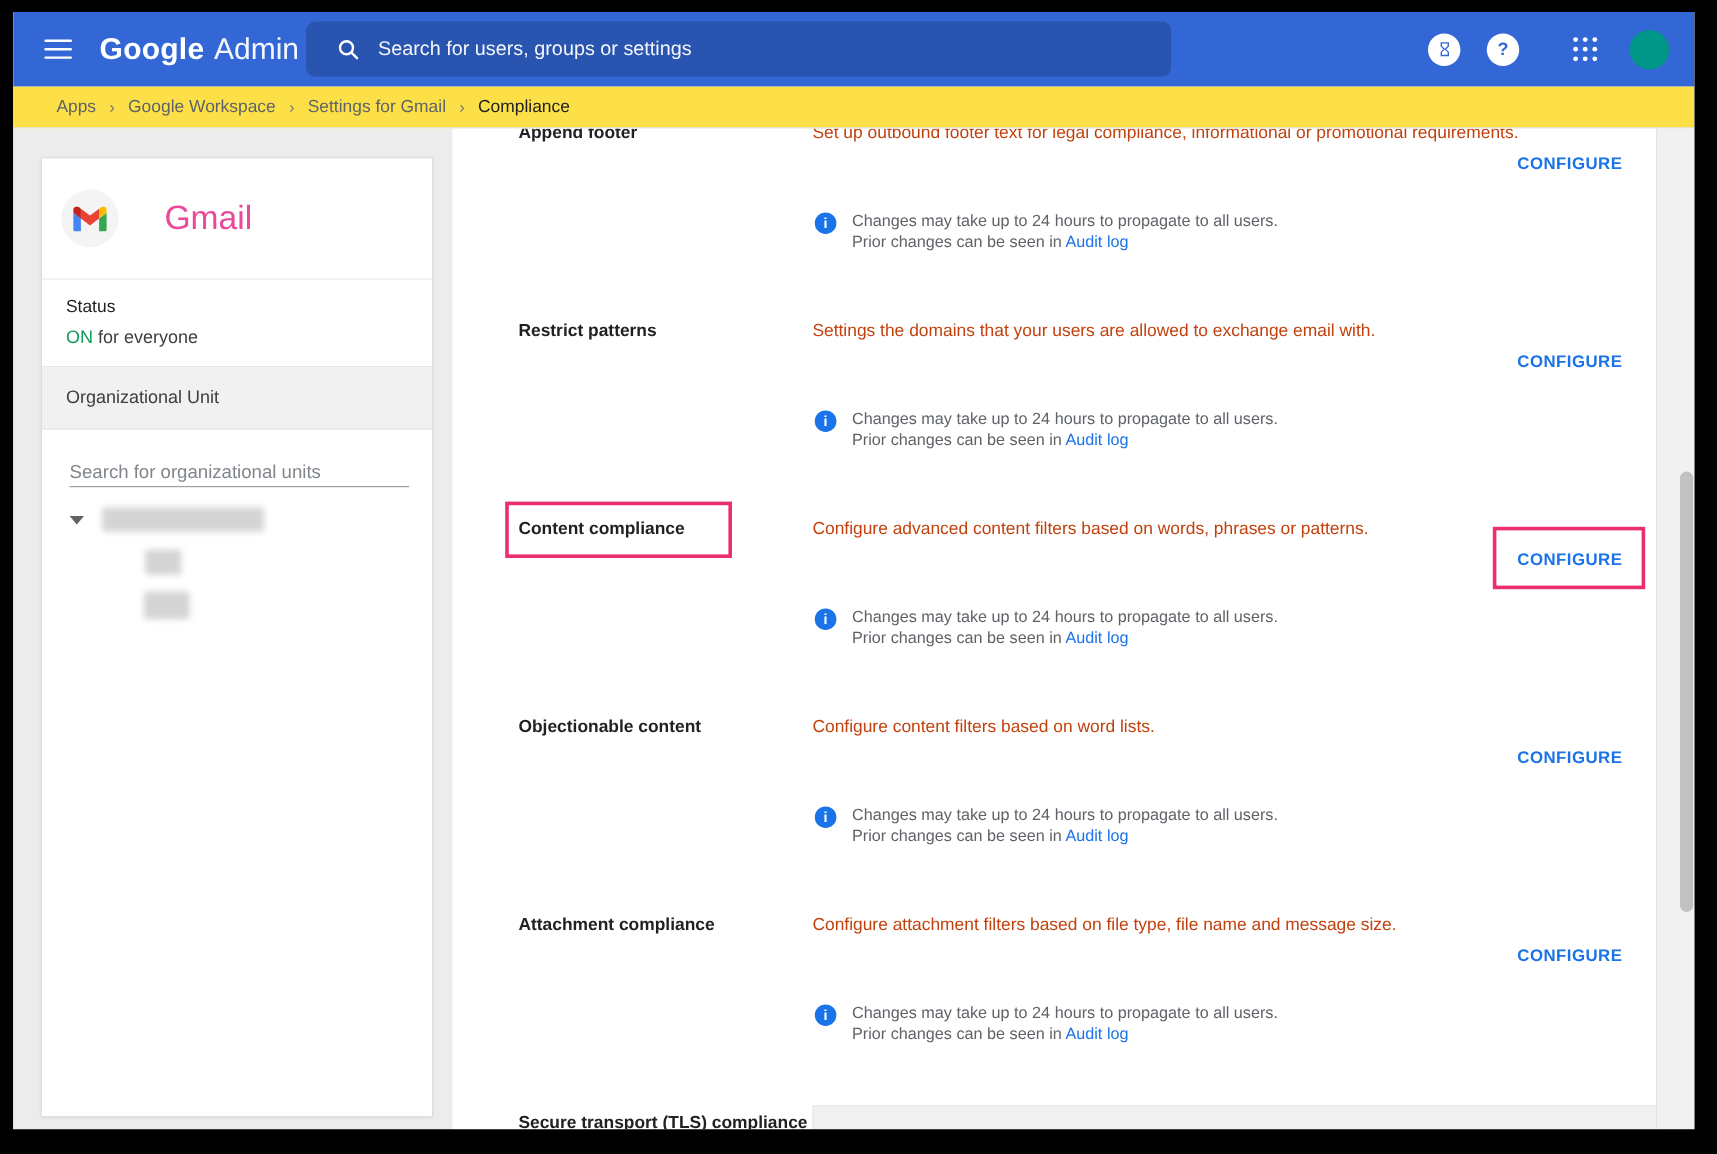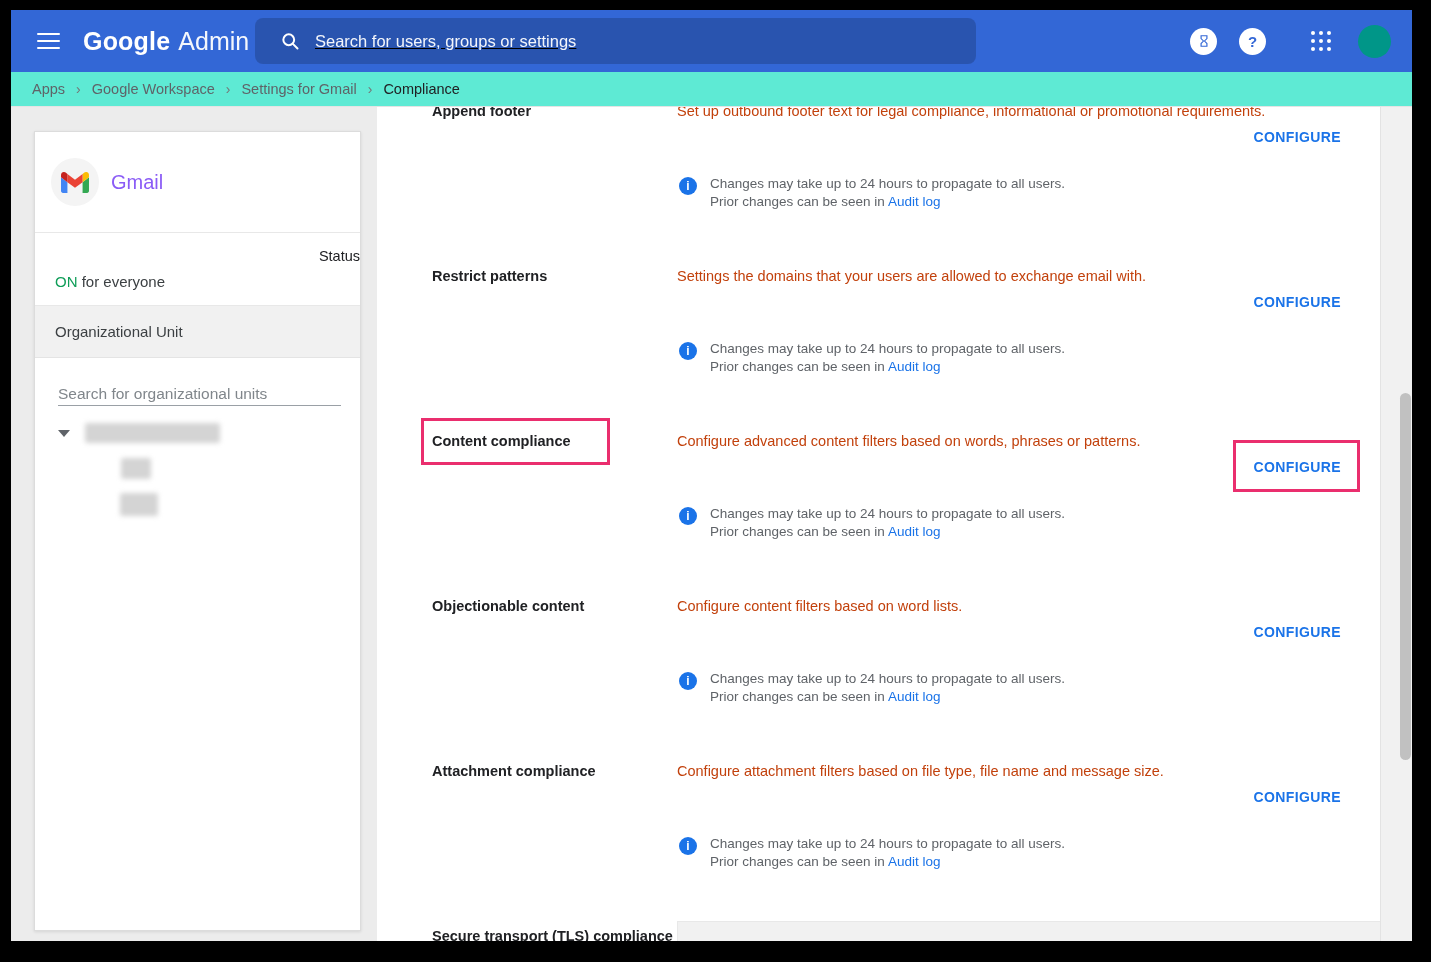--- a/index.html
+++ b/index.html
@@ -28,21 +28,21 @@
   .burger { margin-left: 26px; cursor: pointer; width: 23px; }
   .burger span { display: block; width: 23px; height: 2.6px; background: #fff; border-radius: 1px; margin: 4.4px 0; }
   .logo { margin-left: 23px; color: #fff; font-size: 25px; display: flex; align-items: baseline; white-space: nowrap; }
   .logo .g { font-weight: bold; letter-spacing: 0.2px; }
   .logo .a { font-weight: normal; margin-left: 8px; opacity: 0.95; }
   .searchbox {
     position: absolute; left: 244px; top: 8px;
     width: 721px; height: 46px;
     background: rgba(0,0,0,0.18);
     border-radius: 8px;
-    display: flex; align-items: center; text-decoration: underline;
+    display: flex; align-items: center;
   }
   .searchbox svg { margin-left: 25px; flex: 0 0 auto; }
   .searchbox input {
     flex: 1; background: transparent; border: none; outline: none;
     color: #fff; font-size: 16.5px; margin-left: 15px; font-family: inherit;
   }
   .searchbox input::placeholder { color: rgba(255,255,255,0.95); opacity: 1; }
   .appbar-right { position: absolute; right: 21px; top: 0; height: 62px; display: flex; align-items: center; }
   .circle-btn {
     width: 27px; height: 27px; border-radius: 50%;
@@ -52,23 +52,23 @@
   }
   .btn-hourglass { margin-right: 22px; }
   .btn-help { margin-right: 45px; }
   .apps-grid { width: 20px; height: 20px; display: grid; grid-template-columns: repeat(3, 1fr); gap: 3.5px; cursor: pointer; margin-right: 27px; }
   .apps-grid i { width: 4.2px; height: 4.2px; border-radius: 50%; background: #fff; }
   .avatar { width: 33px; height: 33px; border-radius: 50%; background: #009688; cursor: pointer; }
 
   
   .breadcrumb {
     flex: 0 0 35px; height: 35px;
-    background: #5eead4; border-bottom: 1px solid #e4e4e4;
+    background: #fde047; border-bottom: 1px solid #e4e4e4;
     display: flex; align-items: center;
-    padding-left: 21px; font-size: 14.5px; color: #5f6368;
+    padding-left: 36px; font-size: 14.5px; color: #5f6368;
   }
   .breadcrumb .sep { margin: 0 11px; color: #757575; font-size: 14px; }
   .breadcrumb .crumb { cursor: pointer; }
   .breadcrumb .current { color: #202124; }
 
   
   .page-body { flex: 1; display: flex; background: #ececec; position: relative; overflow: hidden; }
 
   
   .sidebar { flex: 0 0 366px; width: 366px; position: relative; }
@@ -76,23 +76,23 @@
     position: absolute; left: 23px; top: 24px;
     width: 327px; height: 800px;
     background: #fff; border: 1px solid #dcdcdc;
     box-shadow: 0 1px 3px rgba(0,0,0,0.10);
   }
   .card-header { height: 101px; border-bottom: 1px solid #e8e8e8; display: flex; align-items: center; }
   .gmail-badge {
     width: 48px; height: 48px; border-radius: 50%; background: #f4f4f4;
     margin-left: 16px; display: flex; align-items: center; justify-content: center;
   }
-  .gmail-name { margin-left: 12px; font-size: 20px; color: #8b5cf6; }
+  .gmail-name { margin-left: 38px; font-size: 28px; color: #ec4899; }
   .status-block { height: 73px; border-bottom: 1px solid #e8e8e8; padding: 15px 0 0 20px; }
-  .status-label { font-size: 14.5px; color: #202124; text-align: right; }
+  .status-label { font-size: 14.5px; color: #202124; }
   .status-line { margin-top: 9px; font-size: 15px; }
   .status-on { color: #0f9d58; }
   .status-suffix { color: #3c4043; }
   .org-band {
     height: 52px; background: #f1f1f1; border-bottom: 1px solid #e4e4e4;
     display: flex; align-items: center; padding-left: 20px;
     font-size: 15px; color: #3c4043;
   }
   .org-search { margin: 27px 18px 0 23px; }
   .org-search input {
@@ -113,21 +113,21 @@
   .r-child2 { width: 38px; height: 23px; margin: 14px 0 0 85px; }
 
   
   .main { flex: 1; background: #fff; overflow: hidden; padding-left: 21px; position: relative; }
   .sections { margin-top: -5px; }
   .setting { height: 165px; position: relative; margin-left: 34px; }
   .row1 { display: flex; }
   .label-col { flex: 0 0 245px; width: 245px; }
   .label-text { font-size: 14.5px; font-weight: bold; color: #202124; line-height: 19px; }
   .desc { flex: 1; font-size: 14.5px; color: #c2410c; line-height: 19px; padding-right: 80px; }
-  .cfg { position: absolute; top: 26px; right: 39px; text-align: right; }
+  .cfg { position: absolute; top: 26px; right: 28px; text-align: right; }
   .cfg a {
     font-size: 14px; font-weight: bold; color: #1a73e8; letter-spacing: 0.4px;
     text-decoration: none; cursor: pointer; white-space: nowrap;
   }
   .note { position: absolute; left: 247px; top: 73px; display: flex; }
   .info-icon {
     flex: 0 0 18px; width: 18px; height: 18px; border-radius: 50%;
     background: #1a73e8; color: #fff; font-size: 12px; font-weight: bold;
     font-style: normal; text-align: center; line-height: 18px; margin-top: 2px;
   }

